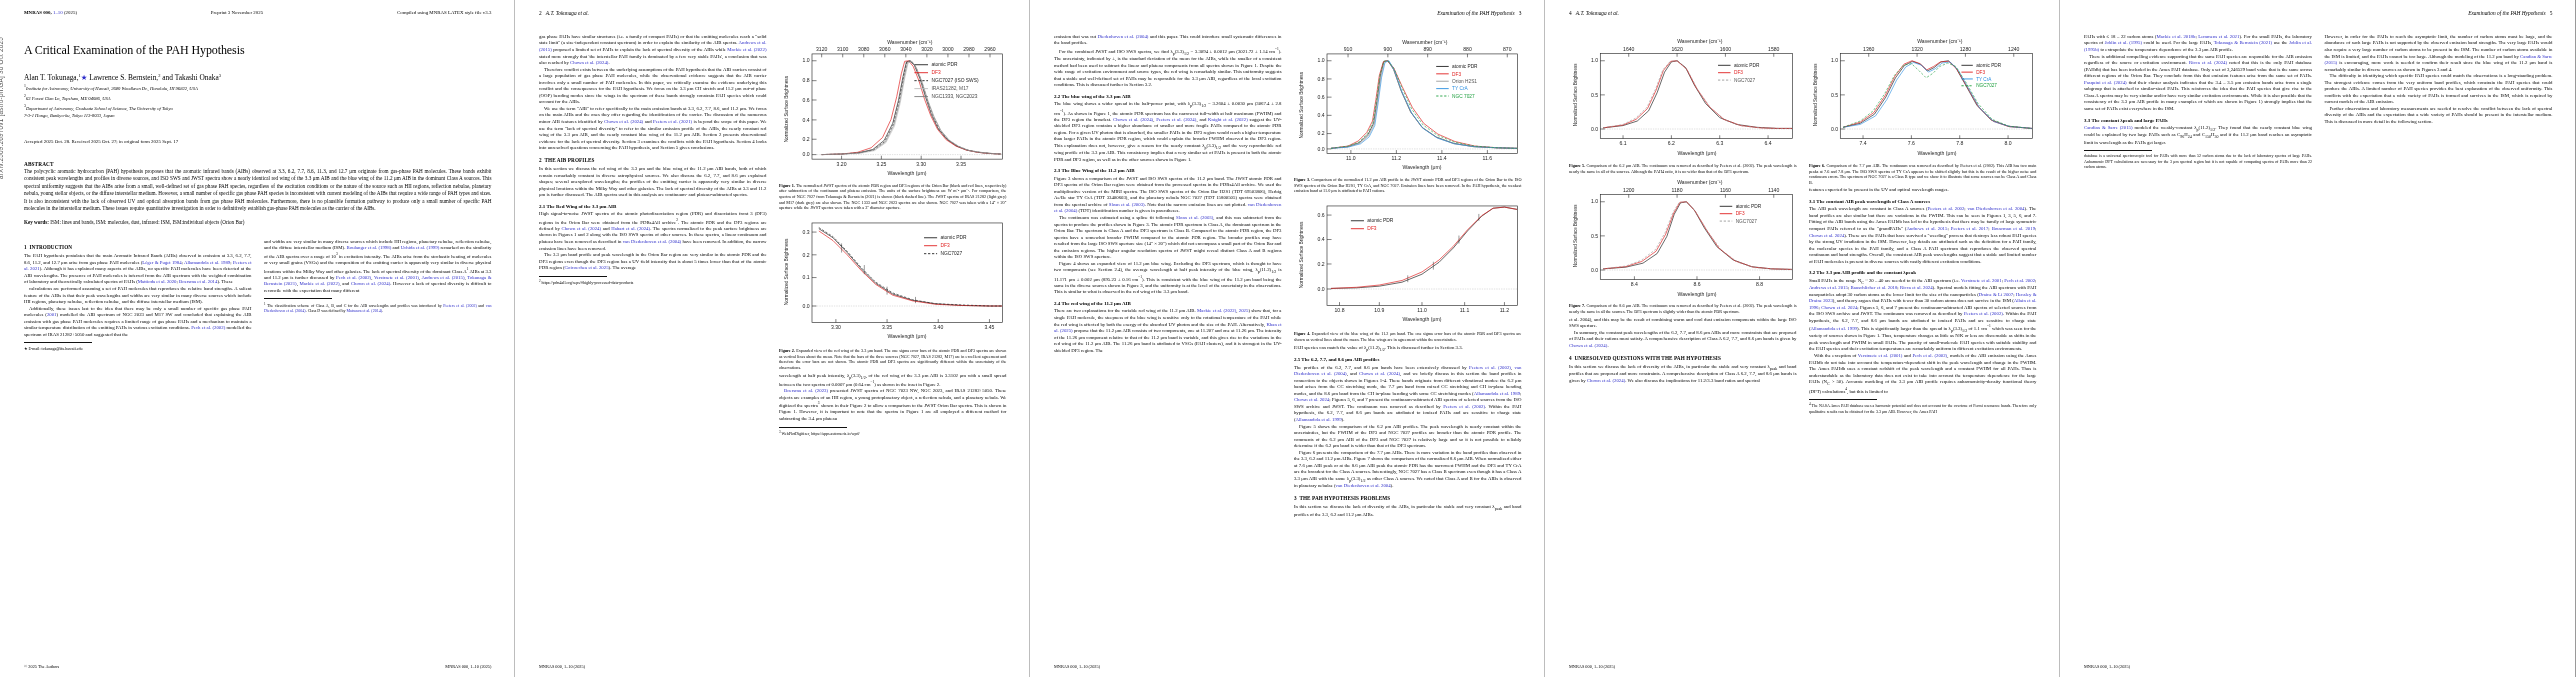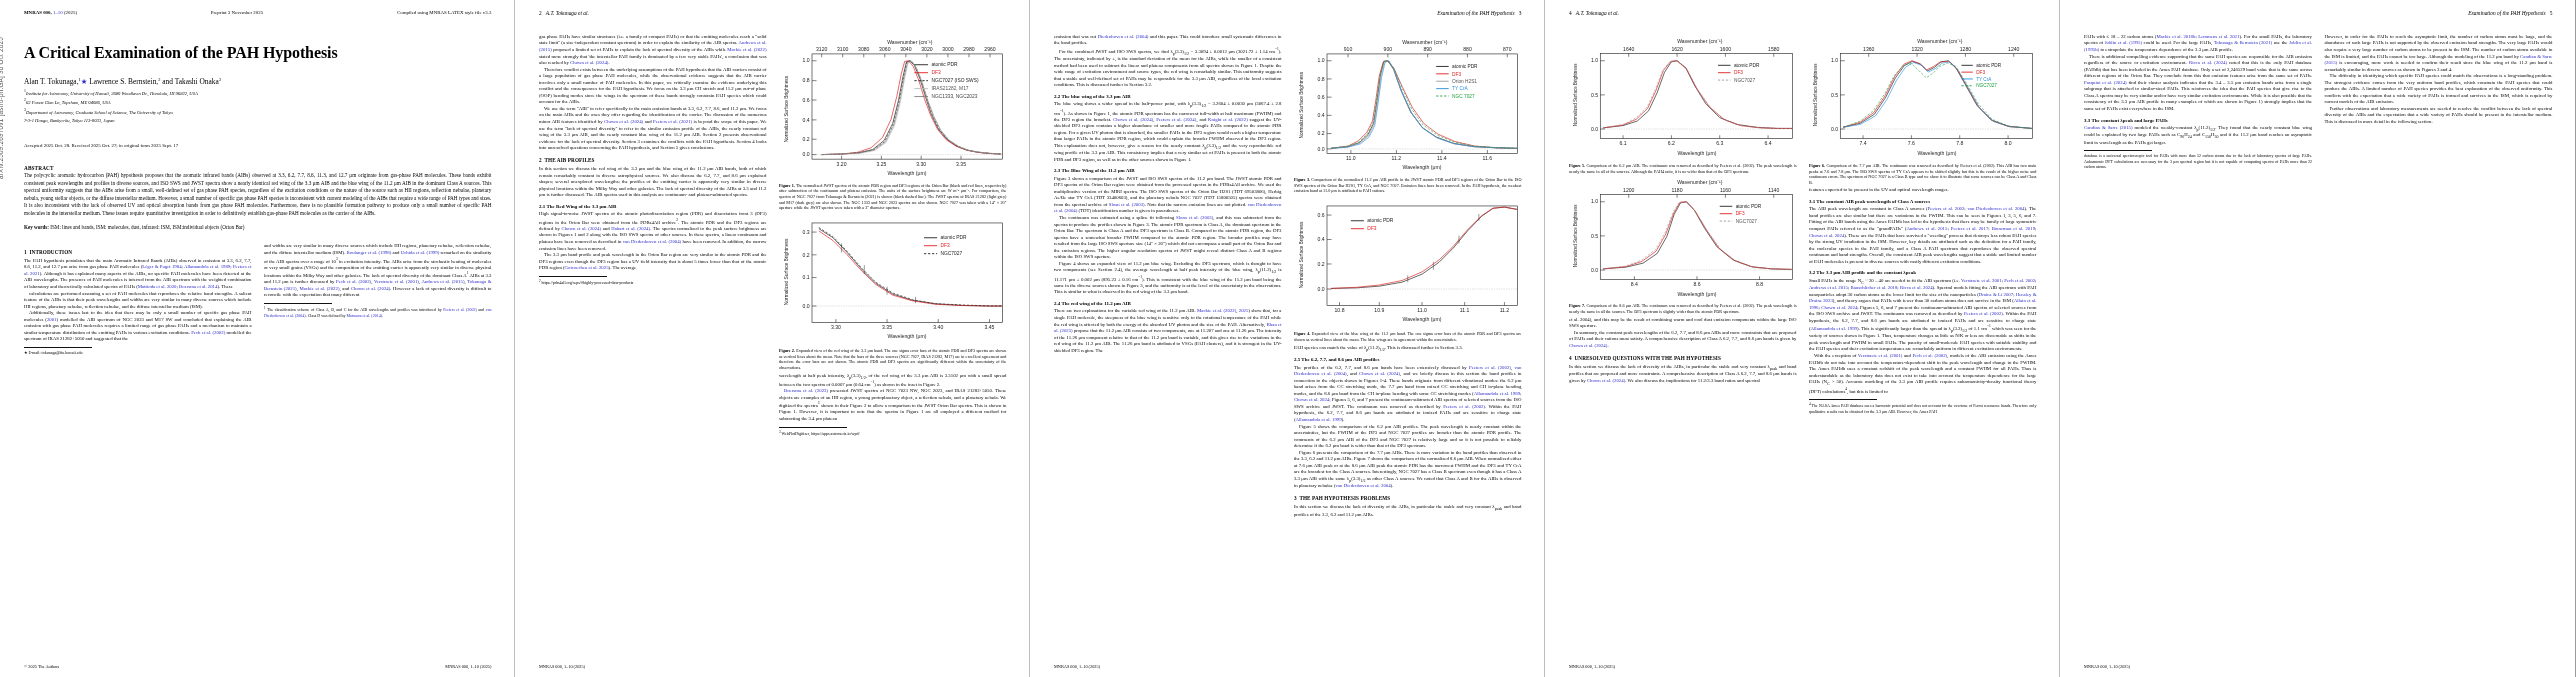--- a/index.html
+++ b/index.html
@@ -47,22 +47,22 @@
     font-size: 5.4px;
     font-style: italic;
     height: 11.3px;
   }
   .pagehead .pno { font-style: normal; }
   .pagehead.left-style { text-align: left; }
   .pagehead.right-style { text-align: right; }
 
   
   .title {
-    font-size: 16px;
-    font-weight: bold;
+    font-size: 12px;
+    font-weight: normal;
     letter-spacing: -0.1px;
     margin: 26px 0 0 0;
     line-height: 1.15;
   }
   .authors {
     font-size: 7.4px;
     margin-top: 14.7px;
     line-height: 1.25;
   }
   .authors sup { font-size: 4.5px; }

